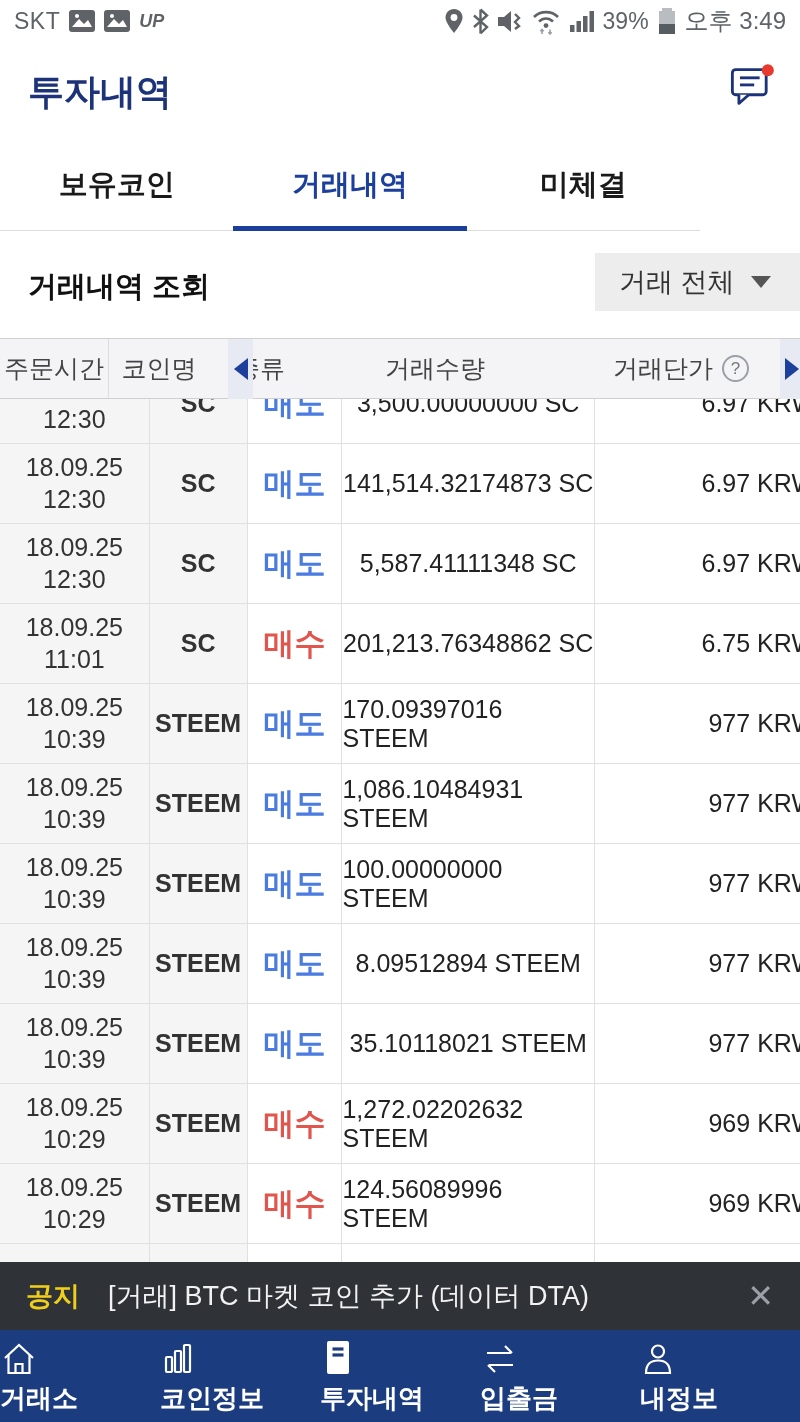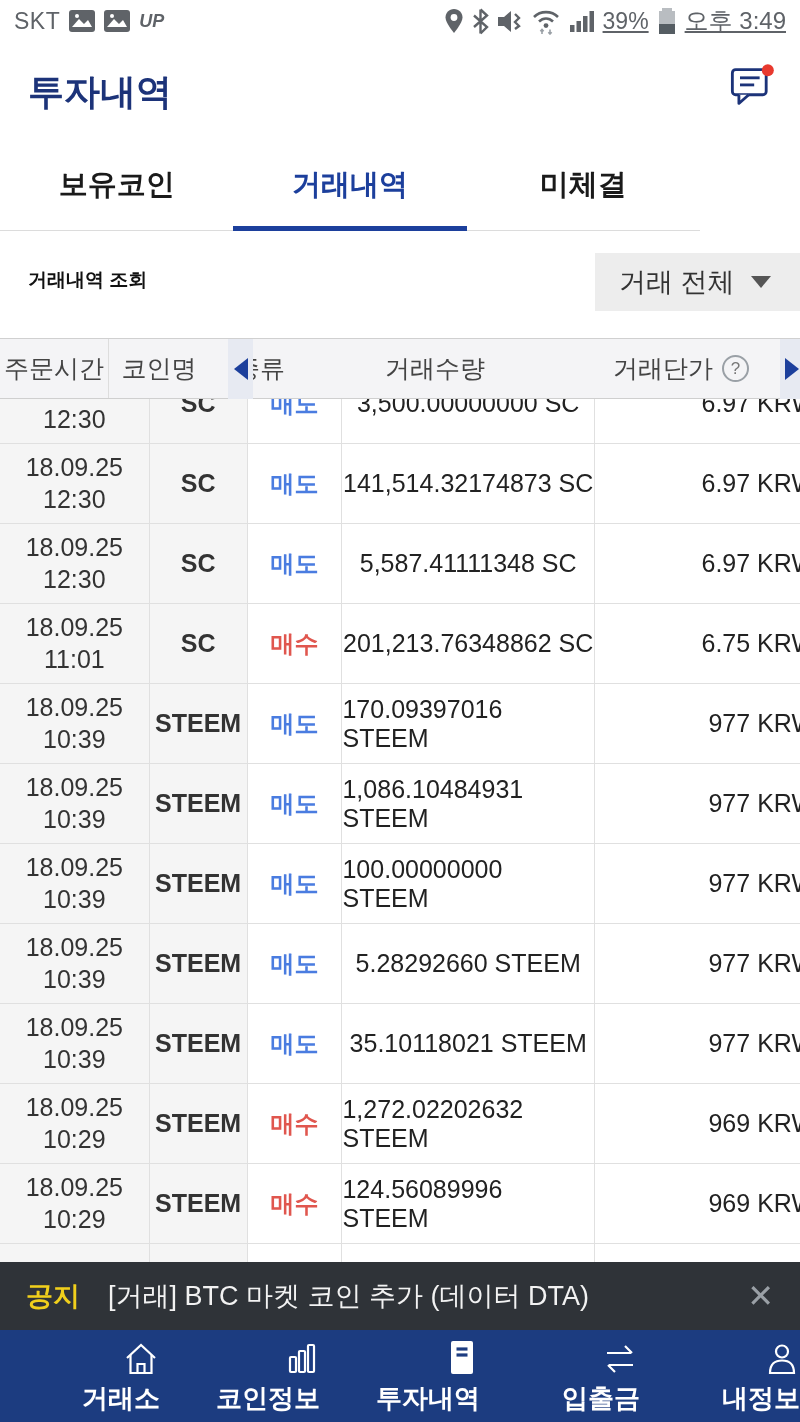--- a/index.html
+++ b/index.html
@@ -8,38 +8,38 @@
     font-family: "Liberation Sans", "DejaVu Sans", sans-serif;
     width:800px; height:1422px; position:relative; overflow:hidden;
     background:#ffffff; color:#222;
   }
   
   .status-bar{ position:absolute; top:0; left:0; width:800px; height:42px;
     display:flex; align-items:center; padding:0 14px; color:#5f6368; }
   .sb-left{ display:flex; align-items:center; gap:9px; }
   .sb-carrier{ font-size:23px; letter-spacing:.5px; }
   .sb-up{ font-size:18px; font-weight:bold; font-style:italic; }
-  .sb-right{ margin-left:auto; display:flex; align-items:center; gap:8px;text-decoration:underline; }
+  .sb-right{ margin-left:auto; display:flex; align-items:center; gap:8px; }
   .sb-pct{ font-size:23px; }
   .sb-time{ font-size:24px; }
   .sb-ic{ display:inline-flex; align-items:center; }
   
   .app-header{ position:absolute; top:42px; left:0; width:800px; height:98px; }
   .page-title{ position:absolute; left:28px; top:26px; font-size:36px; font-weight:bold; color:#1c3379; }
   .msg-btn{ position:absolute; right:24px; top:20px; width:48px; height:48px; cursor:pointer; }
   
   .tabs{ position:absolute; top:140px; left:0; width:700px; height:91px; display:flex;
     border-bottom:1px solid #dcdcdc; }
   .tab{ flex:1; display:flex; align-items:center; justify-content:center;
     font-size:29px; font-weight:bold; color:#1a1a1a; cursor:pointer; position:relative; }
   .tab.active{ color:#1c3f9c; }
   .tab.active::after{ content:""; position:absolute; left:0; right:0; bottom:-1px; height:5px; background:#1c3f9c; }
   
   .section-bar{ position:absolute; top:231px; left:0; width:800px; height:107px; }
-  .section-title{ position:absolute; left:28px; top:36px; font-size:19px; font-weight:bold; color:#111; }
+  .section-title{ position:absolute; left:28px; top:36px; font-size:29px; font-weight:bold; color:#111; }
   .filter-select{ position:absolute; right:0; top:22px; width:205px; height:58px; background:#ededed;
     display:flex; align-items:center; padding-left:24px; gap:16px; cursor:pointer; }
   .filter-label{ font-size:27px; color:#333; }
   .caret-down{ width:0; height:0; border-left:10px solid transparent; border-right:10px solid transparent;
     border-top:12px solid #555; }
   
   .table-area{ position:absolute; top:338px; left:0; width:800px; height:924px; overflow:hidden;
     border-top:1px solid #d0d0d0; }
   .thead{ position:relative; width:815px; height:60px; background:#f4f4f6; display:flex;
     border-bottom:1px solid #cfcfcf; color:#444; font-size:25px; }
@@ -61,35 +61,35 @@
     border:2px solid #9aa0a6; border-radius:50%; font-size:17px; color:#777; margin-left:9px; cursor:pointer; }
   .tbody{ width:815px; }
   .trow{ width:815px; height:80px; display:flex; border-bottom:1px solid #e0e0e0; background:#fff; }
   .trow:first-child{ margin-top:-35px; }
   .td{ display:flex; align-items:center; }
   .td-time{ width:153px; flex-direction:column; justify-content:center; background:#f5f5f5;
     border-right:1px solid #e0e0e0; font-size:25px; color:#333; line-height:1.25; }
   .td-coin{ width:100px; justify-content:center; background:#f5f5f5; border-right:1px solid #e0e0e0;
     font-size:25px; color:#333;font-weight:bold; }
   .td-type{ width:97px; justify-content:center; border-right:1px solid #e0e0e0;
-    font-size:24px; font-weight:bold; }
+    font-size:31px; font-weight:bold; }
   .td-type.sell{ color:#4a7ce0; }
   .td-type.buy{ color:#e0564e; }
   .td-qty{ width:258px; justify-content:center; border-right:1px solid #e0e0e0; font-size:25px; color:#222; }
   .td-price{ width:225px; justify-content:flex-end; font-size:25px; color:#222; }
   
   .notice-bar{ position:absolute; top:1262px; left:0; width:800px; height:68px; background:#2f3338;
     display:flex; align-items:center; padding:0 26px; gap:28px; }
   .notice-badge{ color:#f0cf1c; font-size:27px; font-weight:bold; }
   .notice-text{ color:#f2f2f2; font-size:27px; white-space:nowrap; }
   .notice-close{ margin-left:auto; color:#9aa0a6; font-size:32px; cursor:pointer; line-height:1; }
   
   .bottom-nav{ position:absolute; top:1330px; left:0; width:800px; height:92px; background:#1c3c80;
     display:flex; }
-  .nav-item{ flex:1; display:flex; flex-direction:column; align-items:flex-end; justify-content:center;
+  .nav-item{ flex:1; display:flex; flex-direction:column; align-items:flex-start; justify-content:center;
     gap:4px; color:#ffffff; cursor:pointer; }
   .nav-label{ font-size:26px; font-weight:bold; color:#fff; }
   .nav-ic{ height:40px; display:flex; align-items:flex-end; }
 </style>
 </head>
 <body>
 
 <div class="status-bar">
   <div class="sb-left">
     <span class="sb-carrier">SKT</span>
@@ -284,21 +284,21 @@
     <div class="td td-price c-price">977 KRW</div>
   </div>
 
   <div class="trow">
     <div class="td td-time">
       <span class="c-date">18.09.25</span>
       <span class="c-time">10:39</span>
     </div>
     <div class="td td-coin c-coin">STEEM</div>
     <div class="td td-type c-type sell">매도</div>
-    <div class="td td-qty c-qty">5.28292660 STEEM</div>
+    <div class="td td-qty c-qty">8.09512894 STEEM</div>
     <div class="td td-price c-price">977 KRW</div>
   </div>
 
   <div class="trow">
     <div class="td td-time">
       <span class="c-date">18.09.25</span>
       <span class="c-time">10:39</span>
     </div>
     <div class="td td-coin c-coin">STEEM</div>
     <div class="td td-type c-type sell">매도</div>

